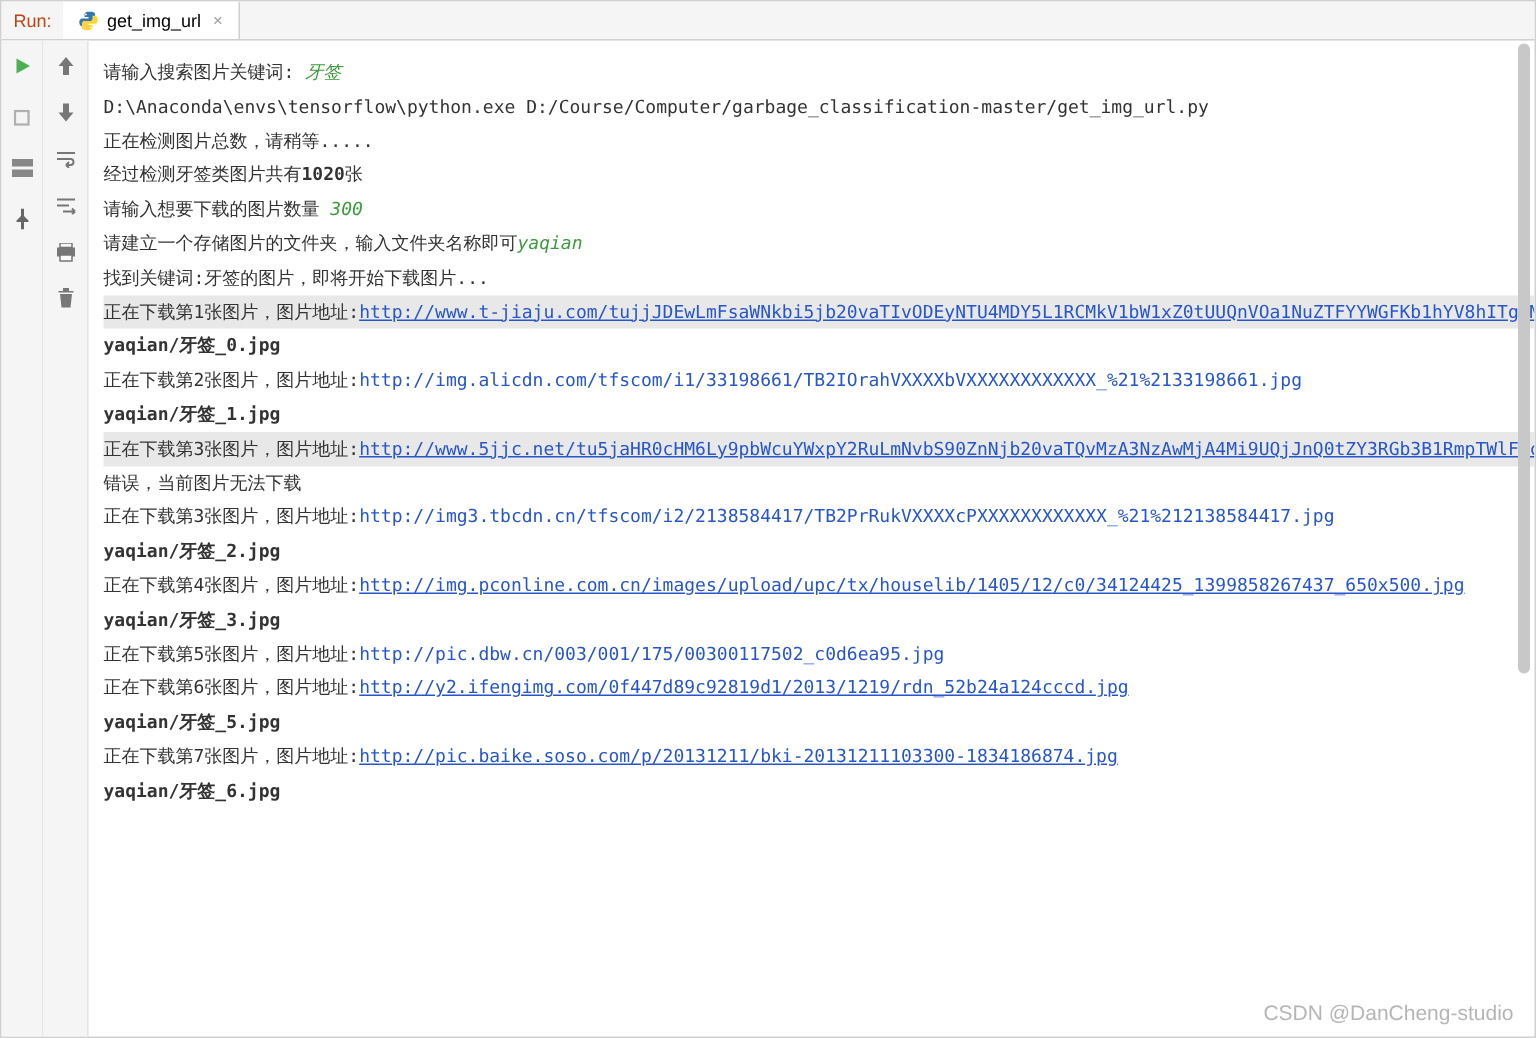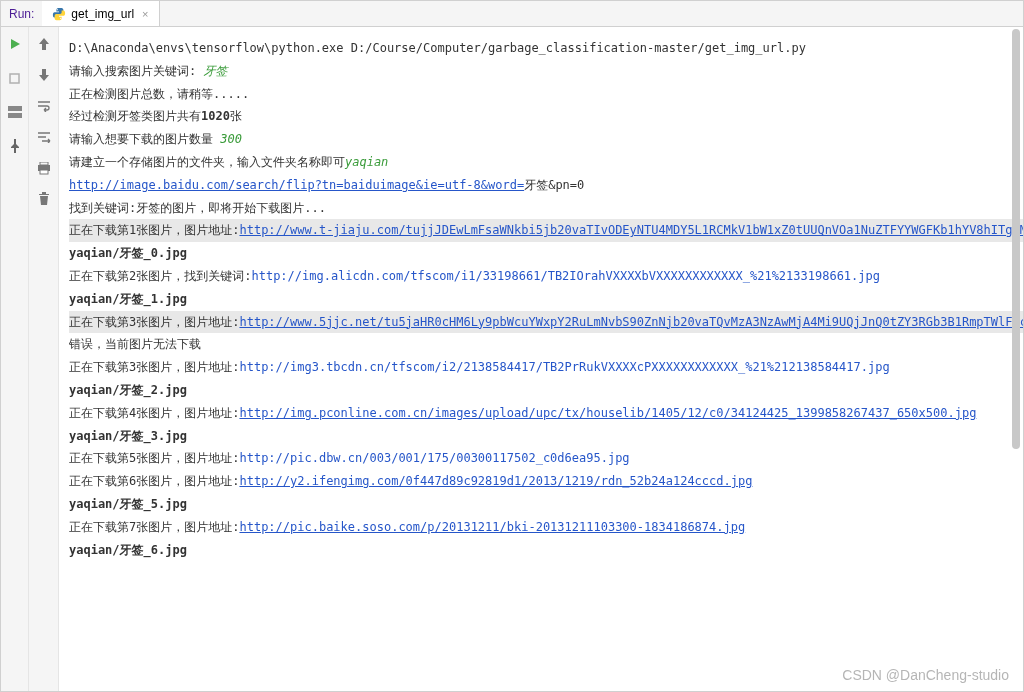--- a/index.html
+++ b/index.html
@@ -15,21 +15,21 @@
 }
 .header {
   display: flex;
   align-items: center;
   height: 26px;
   background: #f5f5f5;
   border-bottom: 1px solid #d0d0d0;
 }
 .run-label {
   padding: 0 8px;
-  color: #4c1d95;
+  color: #c2410c;
   font-size: 12px;
 }
 .tab {
   display: flex;
   align-items: center;
   height: 100%;
   padding: 0 10px;
   background: #fff;
   border-right: 1px solid #d0d0d0;
   justify-content: center;
@@ -178,31 +178,30 @@
         </svg>
       </div>
     <div class="icon-btn">
         <svg width="12" height="14" viewBox="0 0 12 14">
           <path fill="#777" d="M1 2h10v1H1zM4 0h4v2H4zM2 4h8l-1 9H3z"></path>
         </svg>
       </div>
   </div>
 
   <div class="console">
+    <div class="line"><span>请输入搜索图片关键词: </span><span class="input-green">牙签</span></div>
     <div class="line path">D:\Anaconda\envs\tensorflow\python.exe D:/Course/Computer/garbage_classification-master/get_img_url.py</div>
-    <div class="line"><span>请输入搜索图片关键词: </span><span class="input-green">牙签</span></div>
     <div class="line">正在检测图片总数，请稍等.....</div>
     <div class="line"><span>经过检测牙签类图片共有</span><span class="bold">1020</span><span>张</span></div>
     <div class="line"><span>请输入想要下载的图片数量 </span><span class="input-green">300</span></div>
     <div class="line"><span>请建立一个存储图片的文件夹，输入文件夹名称即可</span><span class="input-green">yaqian</span></div>
-    <div class="line"><span class="url">http://image.baidu.com/search/flip?tn=baiduimage&amp;ie=utf-8&amp;word=</span><span>牙签&amp;pn=0</span></div>
     <div class="line">找到关键词:牙签的图片，即将开始下载图片...</div>
     <div class="line highlight"><span>正在下载第1张图片，图片地址:</span><span class="url">http://www.t-jiaju.com/tujjJDEwLmFsaWNkbi5jb20vaTIvODEyNTU4MDY5L1RCMkV1bW1xZ0tUUQnVOa1NuZTFYYWGFKb1hYV8hITgxMj</span></div>
     <div class="line bold">yaqian/牙签_0.jpg</div>
-    <div class="line"><span>正在下载第2张图片，找到关键词:</span><span class="url-plain">http://img.alicdn.com/tfscom/i1/33198661/TB2IOrahVXXXXbVXXXXXXXXXXXX_%21%2133198661.jpg</span></div>
+    <div class="line"><span>正在下载第2张图片，图片地址:</span><span class="url-plain">http://img.alicdn.com/tfscom/i1/33198661/TB2IOrahVXXXXbVXXXXXXXXXXXX_%21%2133198661.jpg</span></div>
     <div class="line bold">yaqian/牙签_1.jpg</div>
     <div class="line highlight"><span>正在下载第3张图片，图片地址:</span><span class="url">http://www.5jjc.net/tu5jaHR0cHM6Ly9pbWcuYWxpY2RuLmNvbS90ZnNjb20vaTQvMzA3NzAwMjA4Mi9UQjJnQ0tZY3RGb3B1RmpTWlFwcFRmpmTWkZIl</span></div>
     <div class="line">错误，当前图片无法下载</div>
     <div class="line"><span>正在下载第3张图片，图片地址:</span><span class="url-plain">http://img3.tbcdn.cn/tfscom/i2/2138584417/TB2PrRukVXXXXcPXXXXXXXXXXXX_%21%212138584417.jpg</span></div>
     <div class="line bold">yaqian/牙签_2.jpg</div>
     <div class="line"><span>正在下载第4张图片，图片地址:</span><span class="url">http://img.pconline.com.cn/images/upload/upc/tx/houselib/1405/12/c0/34124425_1399858267437_650x500.jpg</span></div>
     <div class="line bold">yaqian/牙签_3.jpg</div>
     <div class="line"><span>正在下载第5张图片，图片地址:</span><span class="url-plain">http://pic.dbw.cn/003/001/175/00300117502_c0d6ea95.jpg</span></div>
     <div class="line"><span>正在下载第6张图片，图片地址:</span><span class="url">http://y2.ifengimg.com/0f447d89c92819d1/2013/1219/rdn_52b24a124cccd.jpg</span></div>
     <div class="line bold">yaqian/牙签_5.jpg</div>

